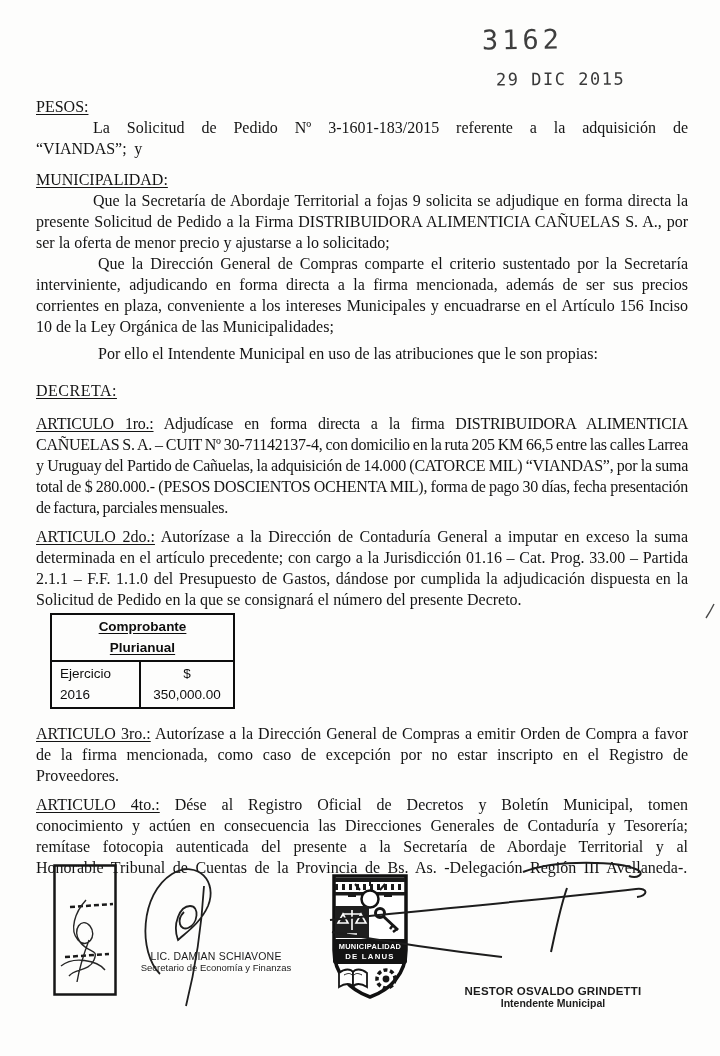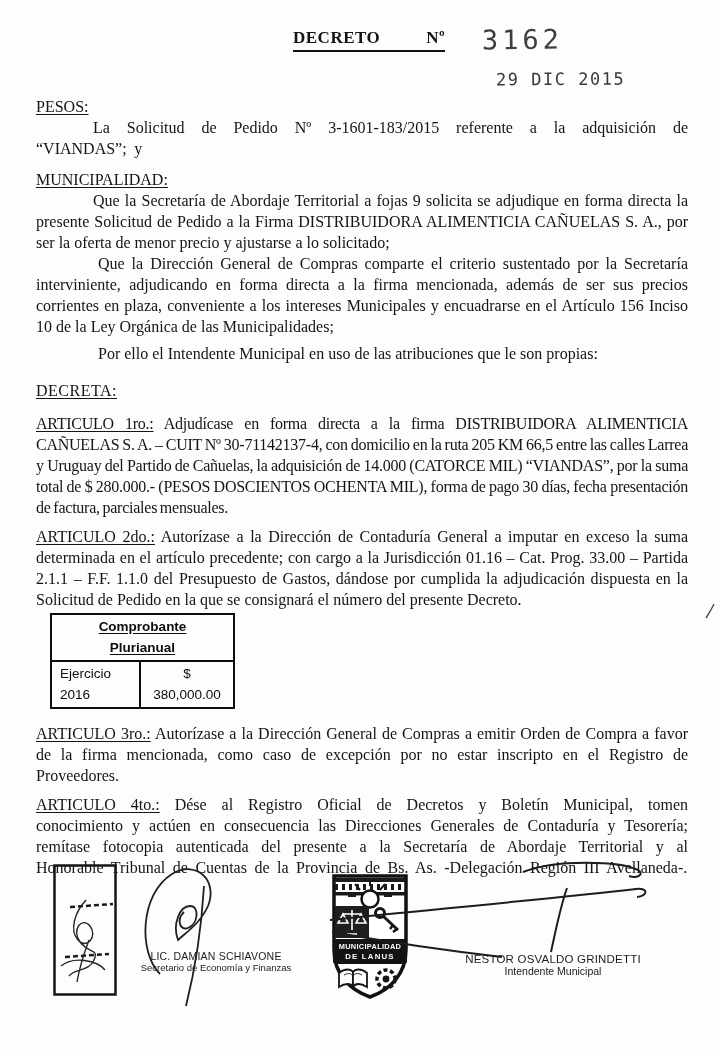--- a/index.html
+++ b/index.html
@@ -62,21 +62,20 @@
   }
   .sig-name  { font-size:10.5px; letter-spacing:0.2px; white-space:nowrap;margin-top:9px; }
   .sig-title { font-size:9.5px; white-space:nowrap; }
   .pen-mark { position:absolute; left:703px; top:601px; }
 </style>
 </head>
 <body>
 
 <div class="page">
 
-  <div class="decree-title"><span>DECRETO</span><span class="dt-gap"></span><span>Nº</span></div>
 
   <div class="stamp-number">3162</div>
   <div class="stamp-date">29 DIC 2015</div>
 
   <div class="content">
 
     <p class="heading u">PESOS:</p>
     <p class="indent loose">La Solicitud de Pedido Nº 3-1601-183/2015 referente a la adquisición de “VIANDAS”; y</p>
 
     <p class="heading u mt10">MUNICIPALIDAD:</p>
@@ -91,21 +90,21 @@
 
     <p class="mt8"><span class="u">ARTICULO 2do.:</span> <span>Autorízase a la Dirección de Contaduría General a imputar en exceso la suma determinada en el artículo precedente; con cargo a la Jurisdicción 01.16 – Cat. Prog. 33.00 – Partida 2.1.1 – F.F. 1.1.0 del Presupuesto de Gastos, dándose por cumplida la adjudicación dispuesta en la Solicitud de Pedido en la que se consignará el número del presente Decreto.</span></p>
 
     <table class="plurianual">
       <tbody>
           <tr>
         <th colspan="2"><span class="th-u">Comprobante Plurianual</span></th>
       </tr>
       <tr>
         <td class="c1">Ejercicio 2016</td>
-        <td class="c2">$ 380,000.00</td>
+        <td class="c2">$ 350,000.00</td>
       </tr>
     </tbody>
       </table>
 
     <p class="mt14"><span class="u">ARTICULO 3ro.:</span> <span>Autorízase a la Dirección General de Compras a emitir Orden de Compra a favor de la firma mencionada, como caso de excepción por no estar inscripto en el Registro de Proveedores.</span></p>
 
     <p class="mt8 loose"><span class="u">ARTICULO 4to.:</span> <span>Dése al Registro Oficial de Decretos y Boletín Municipal, tomen conocimiento y actúen en consecuencia las Direcciones Generales de Contaduría y Tesorería; remítase fotocopia autenticada del presente a la Secretaría de Abordaje Territorial y al Honorable Tribunal de Cuentas de la Provincia de Bs. As. -Delegación Región III Avellaneda-.</span></p>
   </div>
 
   <svg class="sig-svg" style="left:53px; top:864px;" width="64" height="132" viewBox="0 0 64 132">
@@ -163,21 +162,21 @@
       <circle cx="62" cy="113" r="3.4" fill="#161616"></circle>
     </g>
   </svg>
 
   <svg class="sig-svg" style="left:328px; top:856px;" width="336" height="112" viewBox="0 0 336 112">
     <path d="M195,16 C228,3 292,5 310,14 C317,18 309,23 301,20" fill="none" stroke="#1d1d1d" stroke-width="2"></path>
     <path d="M2,64 C110,53 230,42 308,33 C321,31.5 320,40 309,41" fill="none" stroke="#1d1d1d" stroke-width="2"></path>
     <path d="M4,76 C60,86 122,95 174,101" fill="none" stroke="#1d1d1d" stroke-width="1.8"></path>
     <path d="M239,32 C232,52 228,73 223,96" fill="none" stroke="#1d1d1d" stroke-width="2"></path>
   </svg>
-  <div class="sig-block" style="left:455px; top:944px; width:196px;">
+  <div class="sig-block" style="left:455px; top:976px; width:196px;font-weight:bold;">
     <div class="sig-name" style="font-size:11.5px;">NESTOR OSVALDO GRINDETTI</div>
     <div class="sig-title" style="font-size:10.5px;">Intendente Municipal</div>
   </div>
 
   <svg class="pen-mark" width="14" height="20" viewBox="0 0 14 20">
     <path d="M11,3 C8,9 5,14 3,17" fill="none" stroke="#4a4a4a" stroke-width="1.4"></path>
   </svg>
 
 </div>
 

